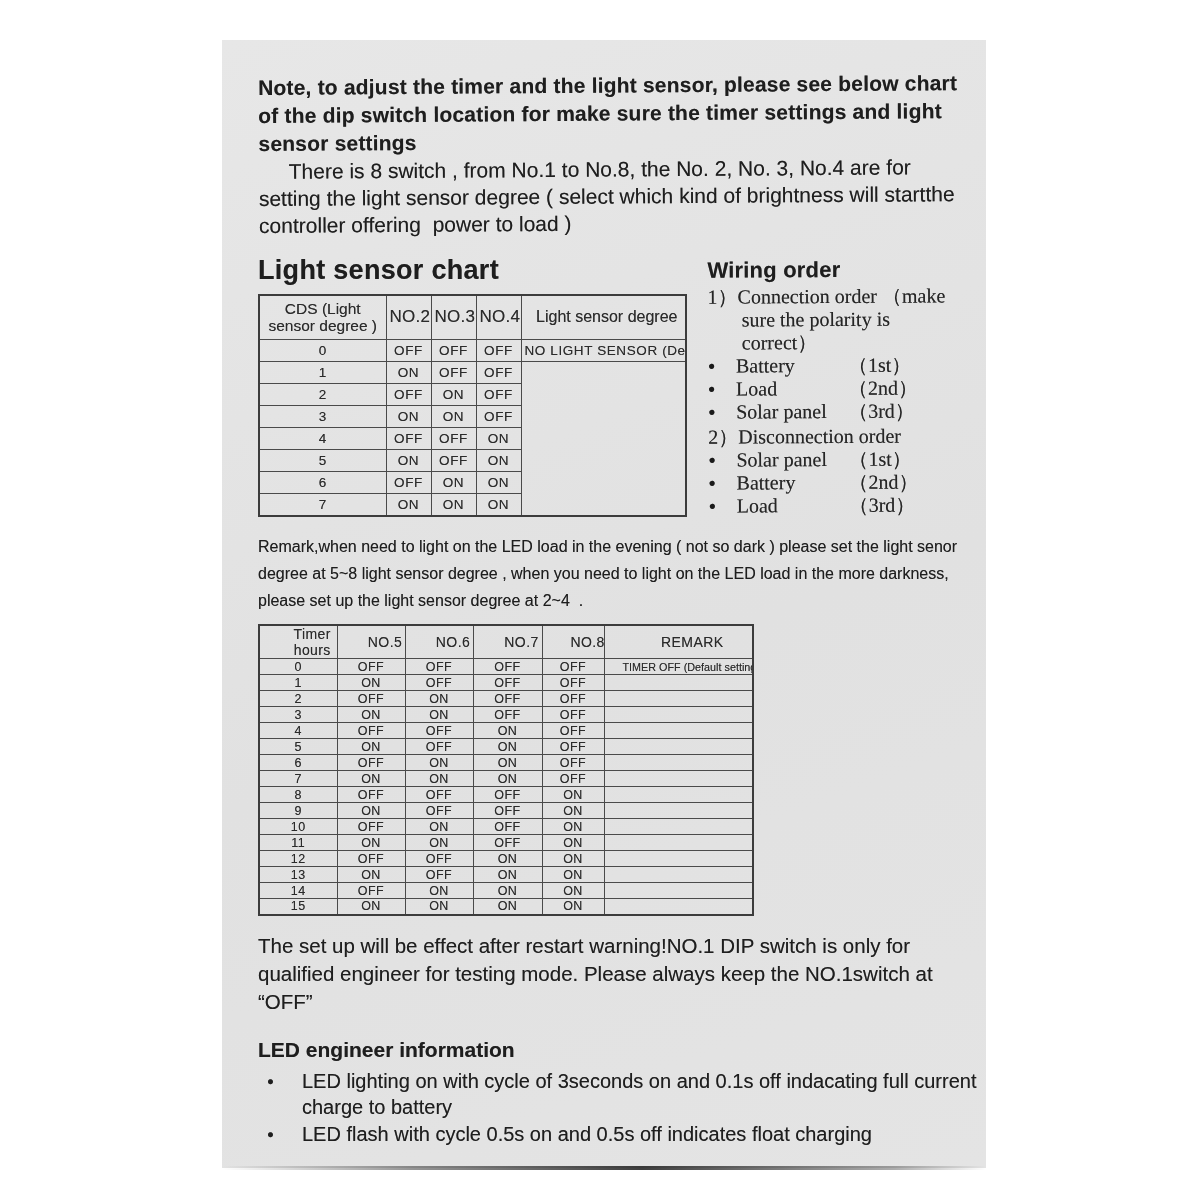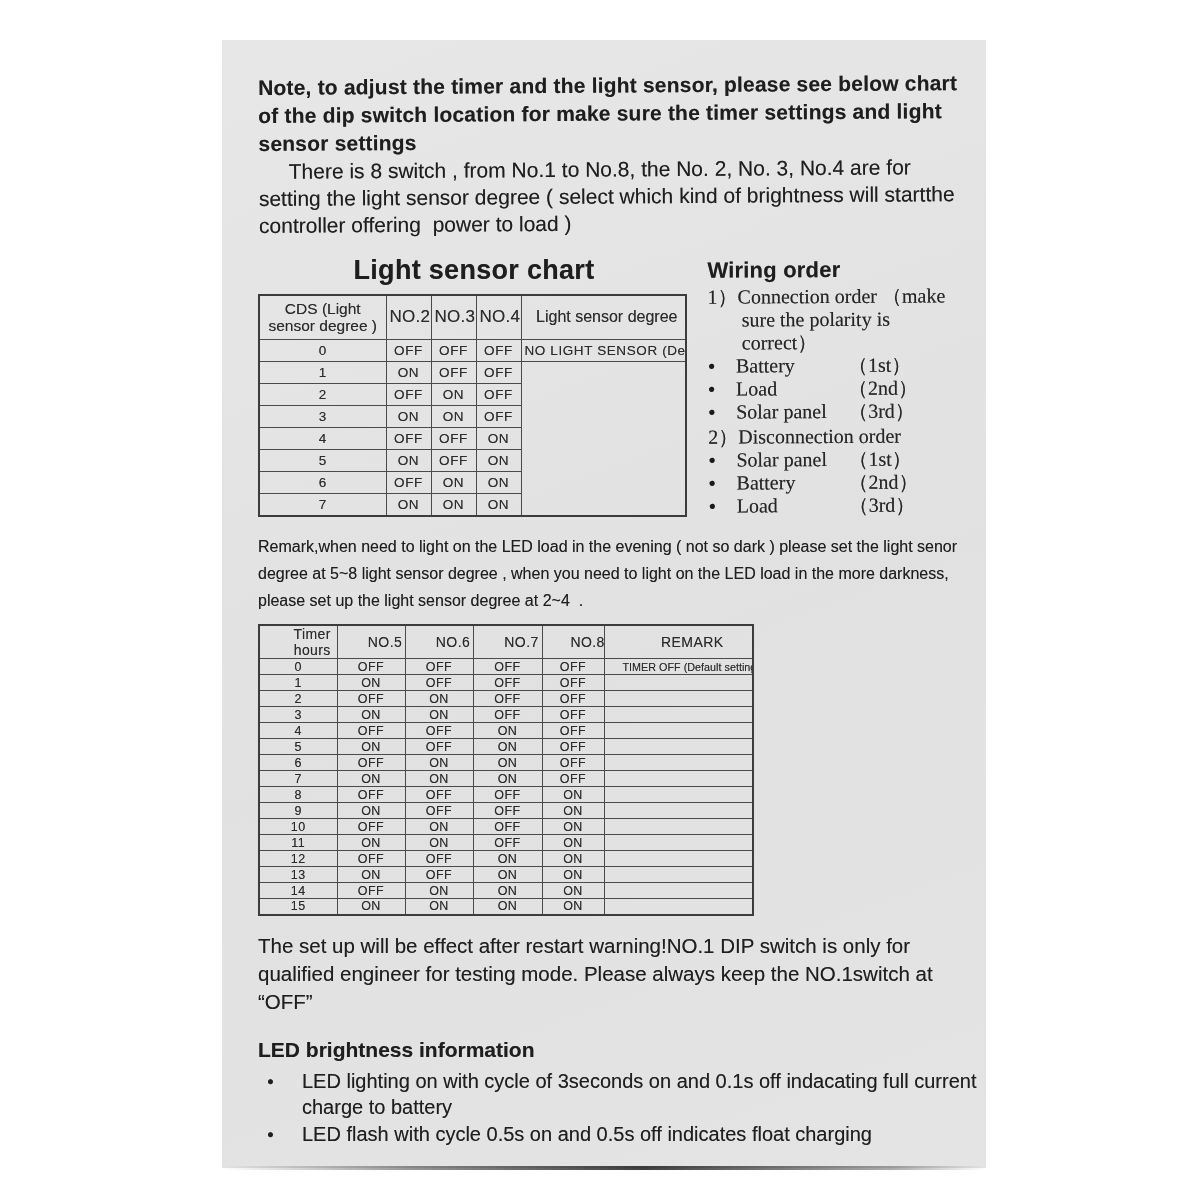--- a/index.html
+++ b/index.html
@@ -55,21 +55,20 @@
     white-space: pre-wrap;
   }
 
   
   .light-row { display: flex; margin-top: 16px; }
   .left-col { width: 432px; flex: none; }
   .chart-title {
     font-size: 27px;
     font-weight: bold;
     letter-spacing: 0.3px;
-    text-align: center;
   }
   table.light {
     margin-top: 8px;
     border-collapse: collapse;
     table-layout: fixed;
     width: 427px;
     background: transparent;
   }
   table.light th, table.light td {
     border: 1.5px solid #4a4a4a;
@@ -462,20 +461,20 @@
             <td>ON</td>
             <td>ON</td>
             <td>ON</td>
             <td></td>
           </tr>
         </tbody>
     </table>
 
     <div class="warning">The set up will be effect after restart warning!NO.1 DIP switch is only for qualified engineer for testing mode. Please always keep the NO.1switch at “OFF”</div>
 
-    <div class="led-title">LED brightness information</div>
+    <div class="led-title">LED engineer information</div>
     <ul class="led-list">
         <li class="bullet-item">LED lighting on with cycle of 3seconds on and 0.1s off indacating full current charge to battery</li>
         <li class="bullet-item">LED flash with cycle 0.5s on and 0.5s off indicates float charging</li>
       </ul>
 
   </div>
 </div>
 
 </body></html>

